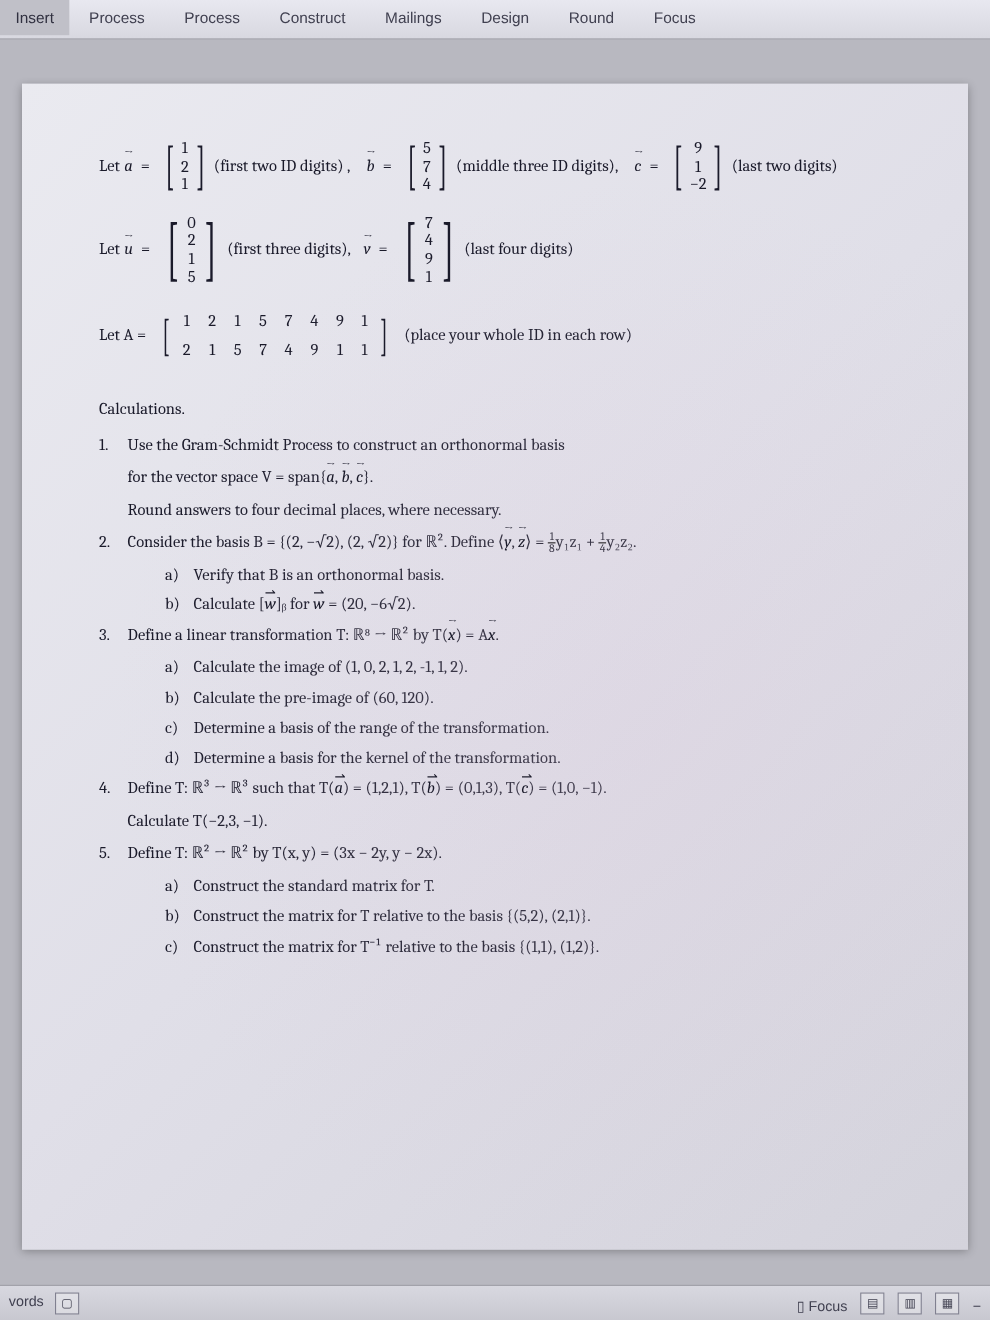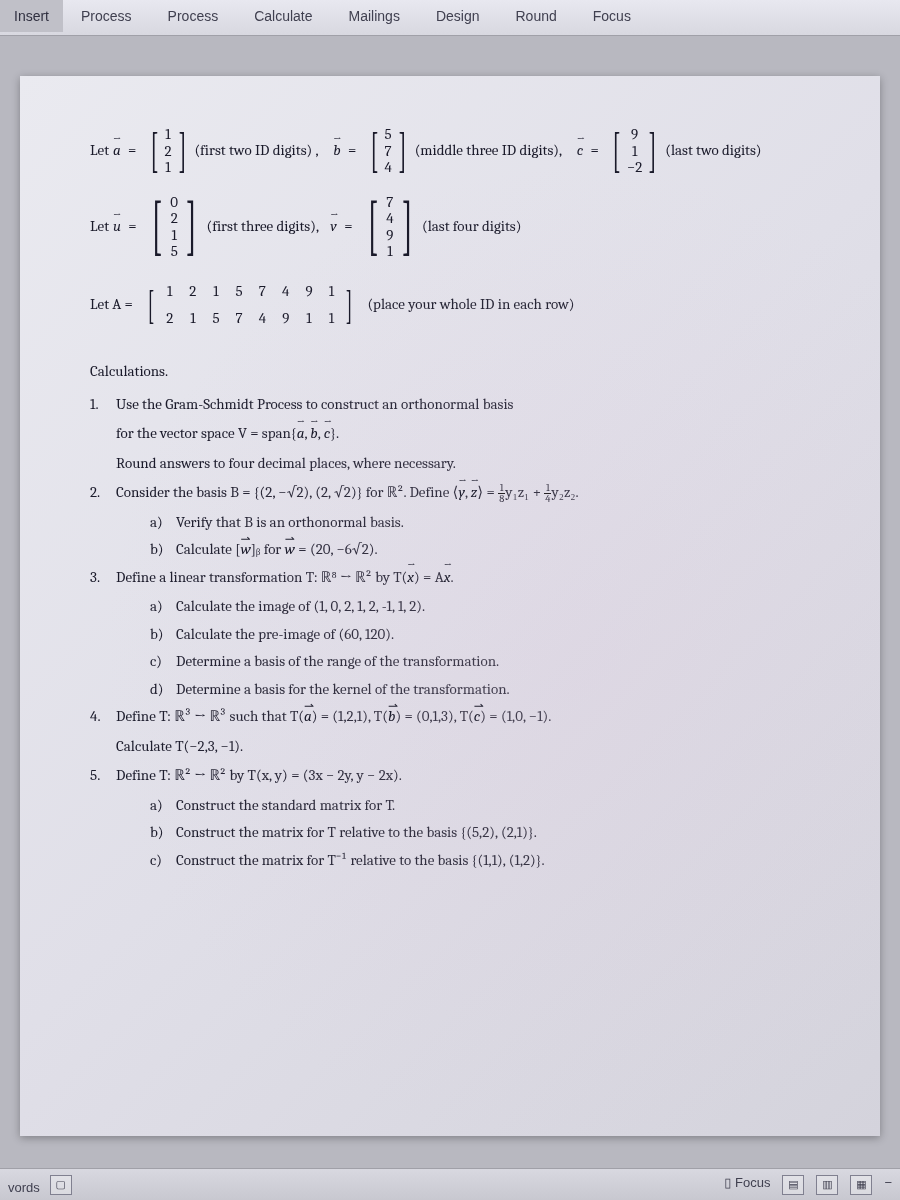--- a/index.html
+++ b/index.html
@@ -128,40 +128,40 @@
     right: 0;
     height: 32px;
     background: linear-gradient(#d8d8e0, #c8c8d0);
     border-top: 1px solid #a0a0a8;
     display: flex;
     align-items: center;
     font-size: 13px;
     color: #404050;
     padding: 0 8px;
   }
-  .statusbar .left { display: flex; align-items: flex-end; gap: 10px; }
-  .statusbar .right { margin-left: auto; display: flex; align-items: flex-start; gap: 12px; }
+  .statusbar .left { display: flex; align-items: flex-start; gap: 10px; }
+  .statusbar .right { margin-left: auto; display: flex; align-items: flex-end; gap: 12px; }
   .status-icon {
     width: 22px; height: 20px;
     border: 1px solid #808090;
     display: inline-flex;
     align-items: center;
     justify-content: center;
     font-size: 11px;
     background: rgba(255,255,255,0.3);
   }
 </style>
 </head>
 <body>
 
 <div class="ribbon">
   <div class="ribbon-tab first">Insert</div>
   <div class="ribbon-tab">Process</div>
   <div class="ribbon-tab">Process</div>
-  <div class="ribbon-tab">Calculate</div>
+  <div class="ribbon-tab">Construct</div>
   <div class="ribbon-tab">Mailings</div>
   <div class="ribbon-tab">Design</div>
   <div class="ribbon-tab">Round</div>
   <div class="ribbon-tab">Focus</div>
 </div>
 
 <div class="page-container">
   <div class="page">
 
     <div class="definitions">

